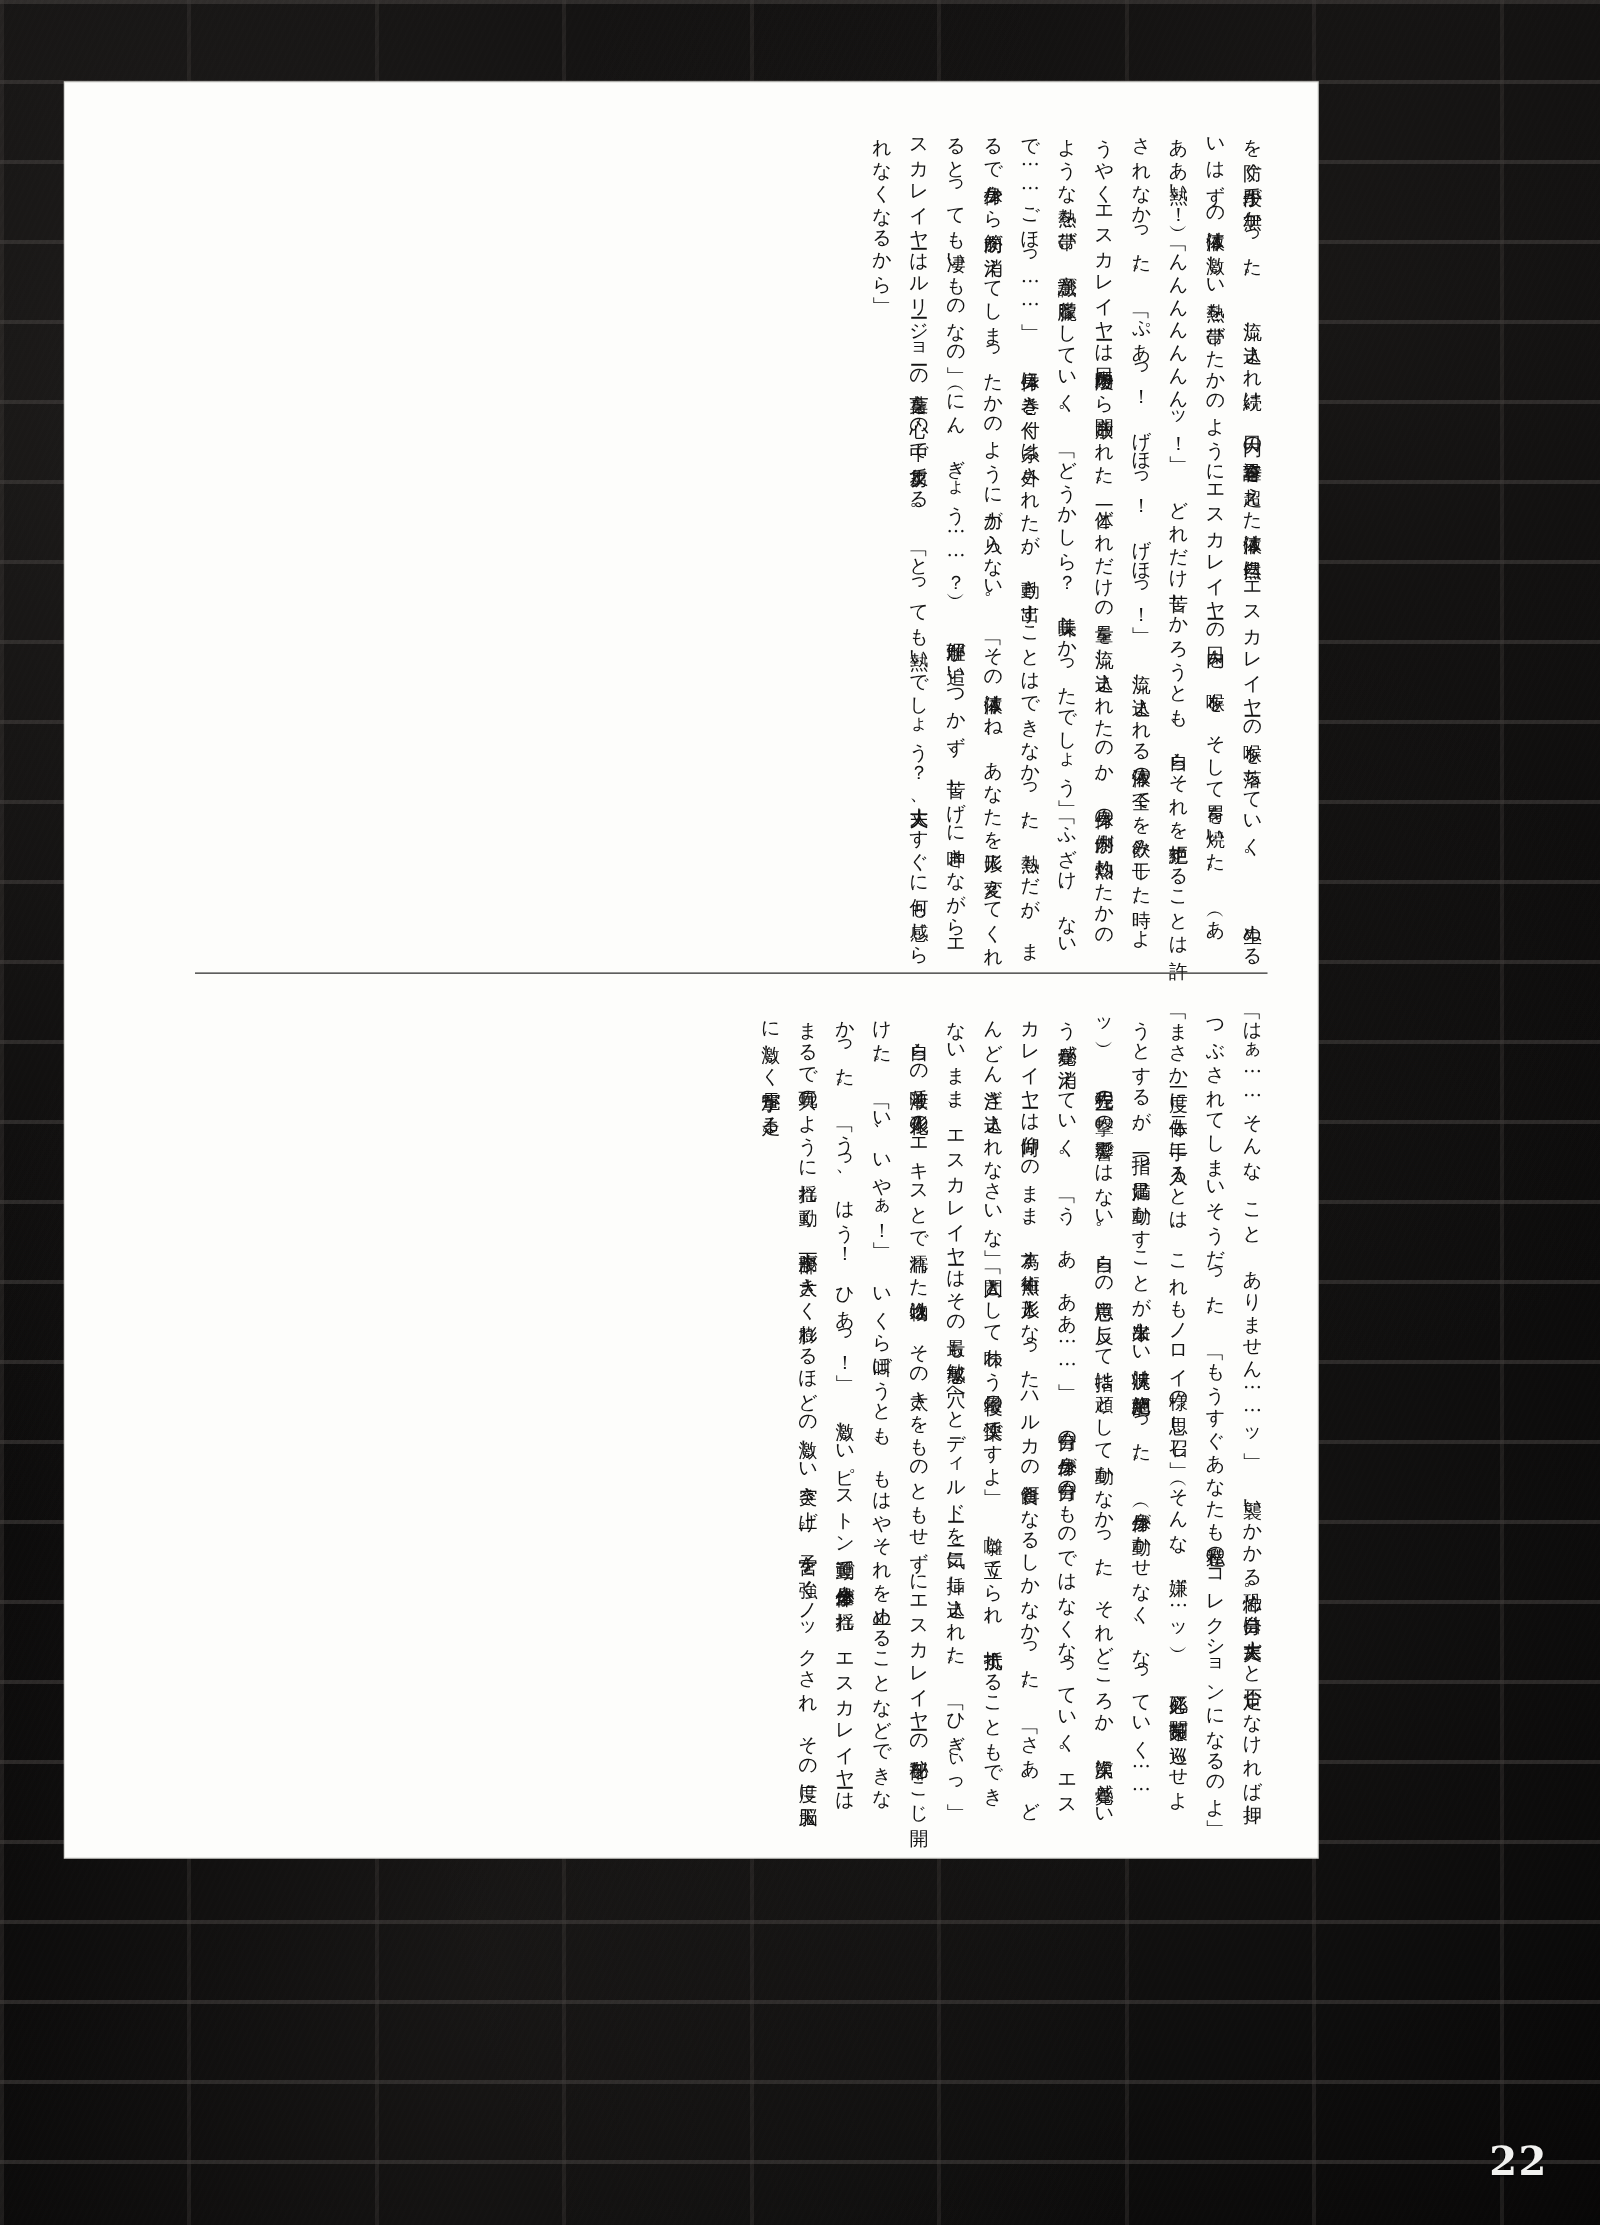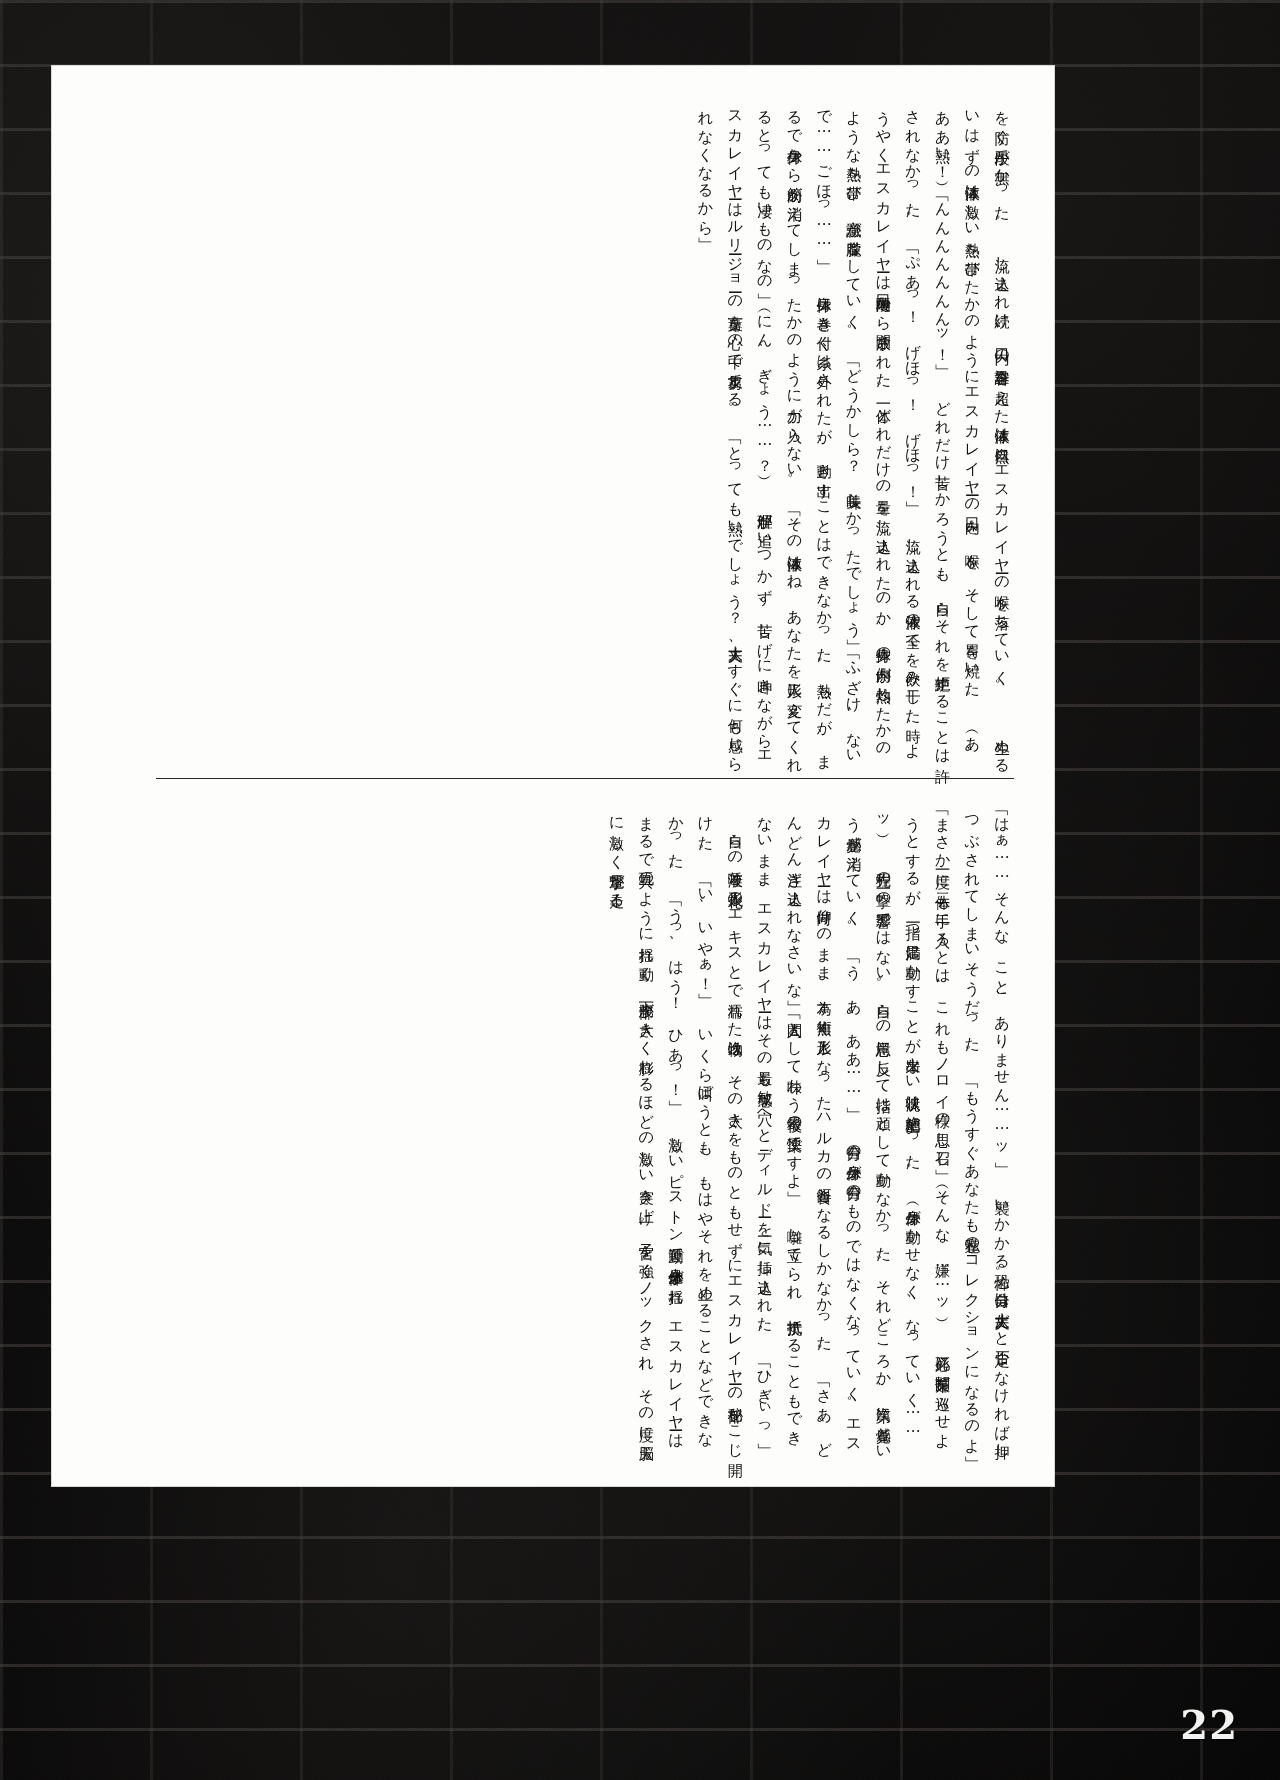--- a/index.html
+++ b/index.html
@@ -105,21 +105,21 @@
     width: 926px;
     height: 648px;
   }
 
   
   #page-number {
     position: absolute;
     right: 42px;
     bottom: 32px;
     color: #f2f2f0;
-    font-size: 40px;
+    font-size: 32px;
     font-weight: bold;
     font-family: "DejaVu Serif", "Liberation Serif", serif;
     letter-spacing: 1px;
     text-shadow: 0 1px 2px rgba(0,0,0,0.7);
   }
 </style>
 </head>
 <body>
 
 <div id="brick-bg"></div>

